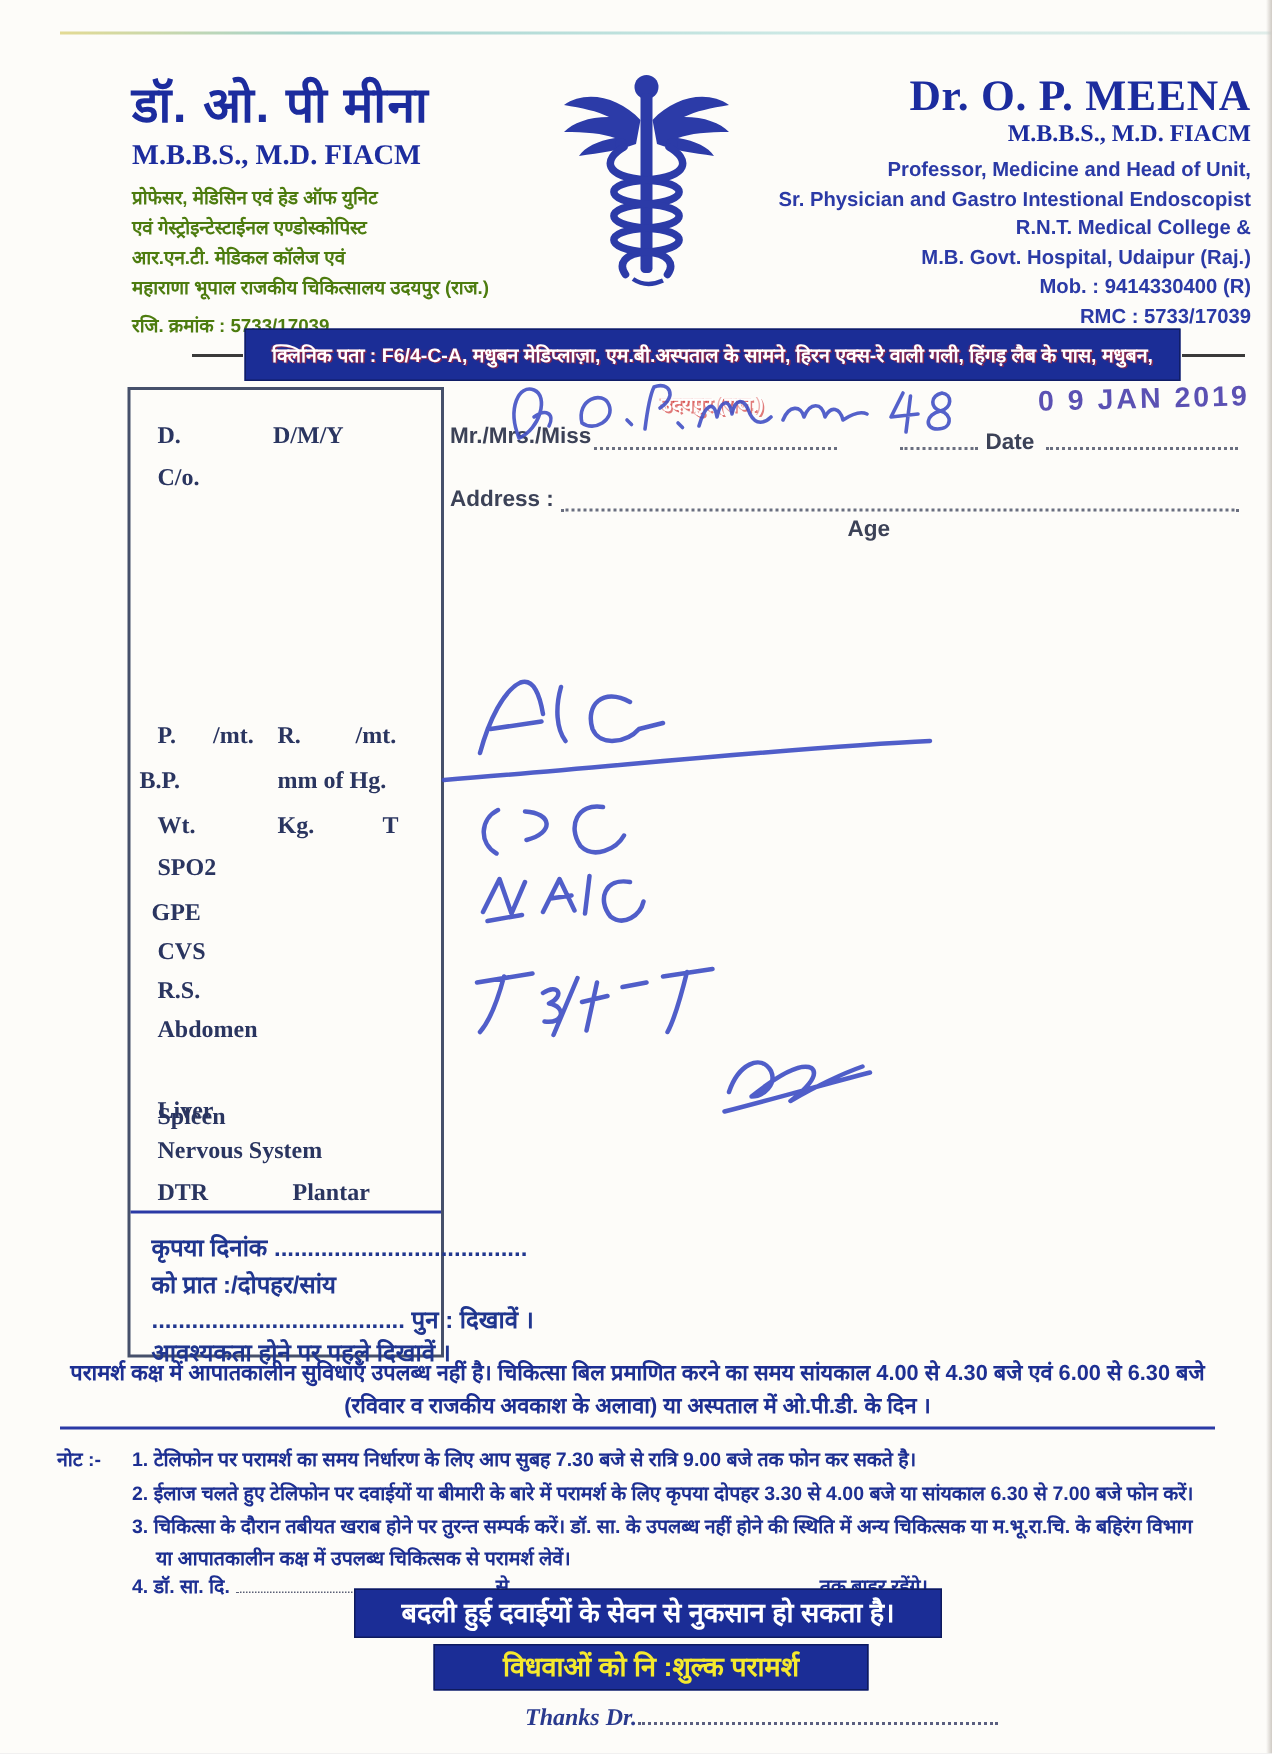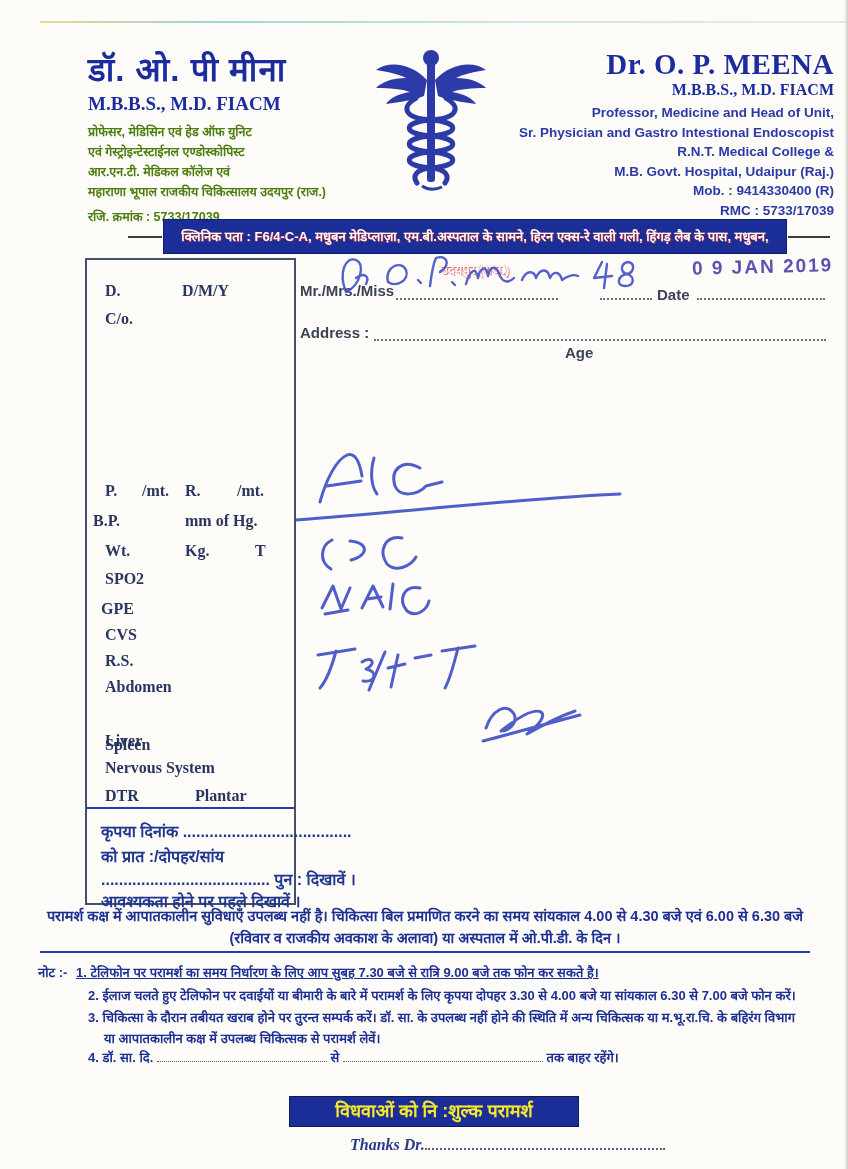--- a/index.html
+++ b/index.html
@@ -164,31 +164,32 @@
     <path class="ink" d="M196,288 C202,270 217,262 224,274 C228,283 219,291 211,291 C226,279 243,268 251,272 C257,277 245,288 237,294 C251,286 268,277 285,271 M193,301 C228,292 259,283 290,275"></path>
   </svg>
 
   <div class="notice">
     <div>परामर्श कक्ष में आपातकालीन सुविधाएँ उपलब्ध नहीं है। चिकित्सा बिल प्रमाणित करने का समय सांयकाल 4.00 से 4.30 बजे एवं 6.00 से 6.30 बजे</div>
     <div>(रविवार व राजकीय अवकाश के अलावा) या अस्पताल में ओ.पी.डी. के दिन ।</div>
   </div>
   <div class="notice-rule"></div>
 
   <span class="note-line" style="left:38px;top:963px;font-weight:bold;">नोट :-</span>
-  <span class="note-line" style="left:76px;top:963px;text-decoration:underline;">1. टेलिफोन पर परामर्श का समय निर्धारण के लिए आप सुबह 7.30 बजे से रात्रि 9.00 बजे तक फोन कर सकते है।</span>
+  <span class="note-line" style="left:88px;top:963px;">1. टेलिफोन पर परामर्श का समय निर्धारण के लिए आप सुबह 7.30 बजे से रात्रि 9.00 बजे तक फोन कर सकते है।</span>
   <span class="note-line" style="left:88px;top:986px;">2. ईलाज चलते हुए टेलिफोन पर दवाईयों या बीमारी के बारे में परामर्श के लिए कृपया दोपहर 3.30 से 4.00 बजे या सांयकाल 6.30 से 7.00 बजे फोन करें।</span>
   <span class="note-line" style="left:88px;top:1008px;">3. चिकित्सा के दौरान तबीयत खराब होने पर तुरन्त सम्पर्क करें। डॉ. सा. के उपलब्ध नहीं होने की स्थिति में अन्य चिकित्सक या म.भू.रा.चि. के बहिरंग विभाग</span>
   <span class="note-line" style="left:104px;top:1029px;">या आपातकालीन कक्ष में उपलब्ध चिकित्सक से परामर्श लेवें।</span>
   <span class="note-line" style="left:88px;top:1048px;">
     <span>4. डॉ. सा. दि.</span>
     <span class="ndot" style="width:170px;"></span>
     <span>से</span>
     <span class="ndot" style="width:200px;"></span>
     <span>तक बाहर रहेंगे।</span>
   </span>
 
+  <div class="banner banner1">बदली हुई दवाईयों के सेवन से नुकसान हो सकता है।</div>
   <div class="banner banner2">विधवाओं को नि :शुल्क परामर्श</div>
 
   <div class="thanks">
     <span>Thanks Dr.</span><span class="thanks-dots"></span>
   </div>
 
 </div>
 
 </body></html>

